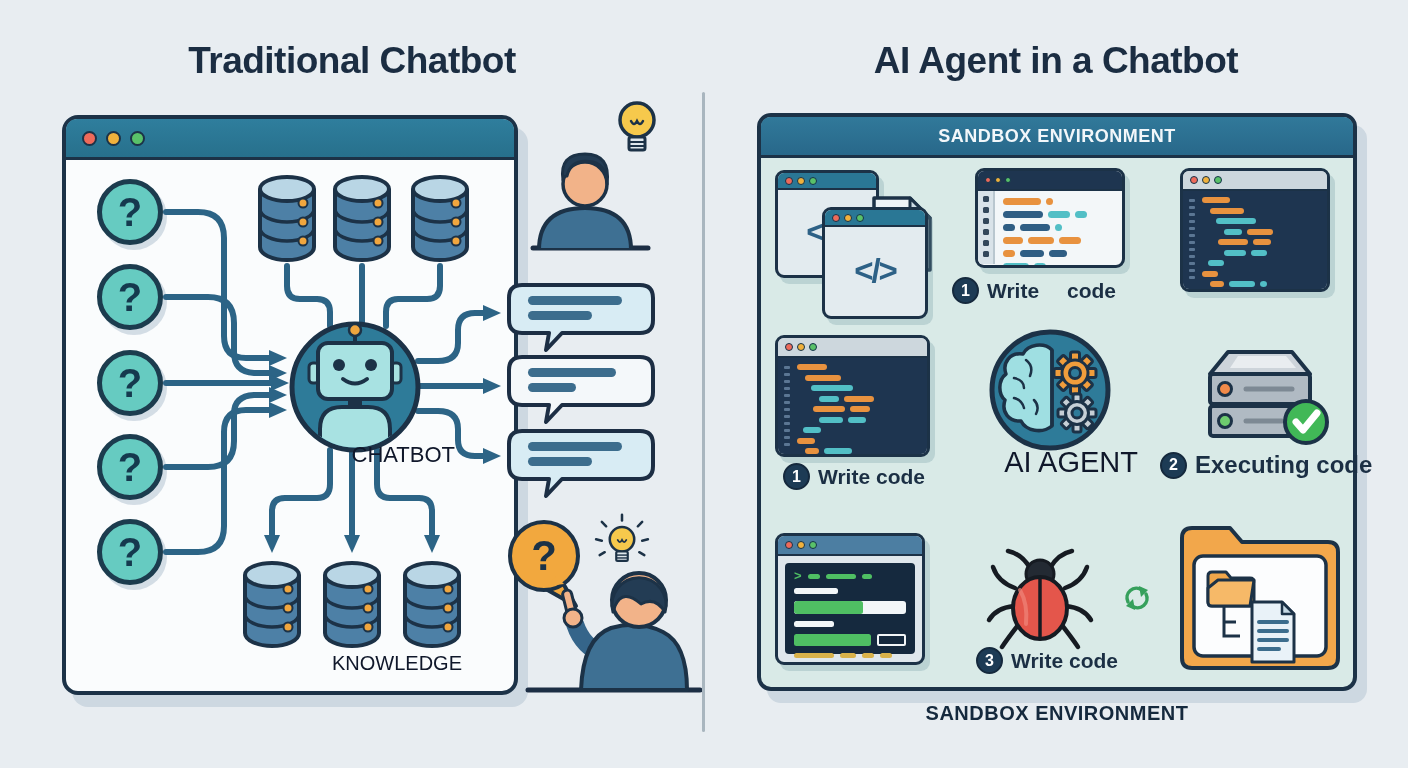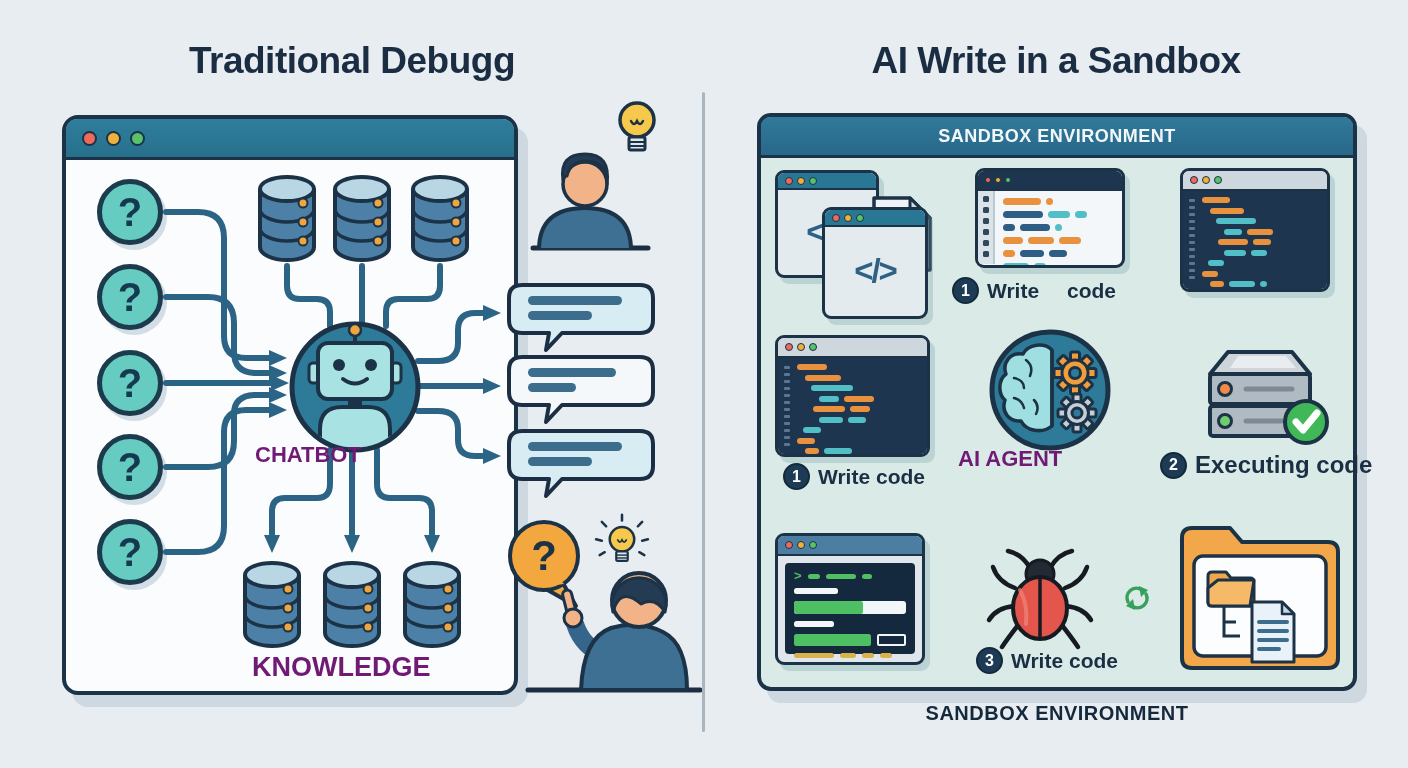--- a/index.html
+++ b/index.html
@@ -12,21 +12,21 @@
            border-radius:16px;box-shadow:10px 12px 0 rgba(110,140,170,.22);box-sizing:border-box;}
   .browser-bar{height:38px;background:linear-gradient(#2f7e9d,#27708c);border-bottom:3px solid #1c3247;
            border-radius:11px 11px 0 0;display:flex;align-items:center;gap:9px;padding-left:16px;}
   .dot{width:15px;height:15px;border-radius:50%;border:2.5px solid #1c3247;box-sizing:border-box;}
   .dot.sm{width:8px;height:8px;border:1.5px solid #14324a;}
   .dot.xs{width:6px;height:6px;border:1px solid #14324a;}
   .red{background:#ee6a5a}.org{background:#f0b13c}.grn{background:#59c169}
   .qcircle{width:66px;height:66px;border-radius:50%;background:#66cbc1;border:5px solid #1c3c4e;
            box-sizing:border-box;display:flex;align-items:center;justify-content:center;
            font-size:40px;font-weight:800;color:#15394e;box-shadow:4px 5px 0 rgba(110,140,170,.28);}
-  .nodelabel{font-weight:700;color:#701a75;text-align:left;}
+  .nodelabel{font-weight:400;color:#0f172a;text-align:right;}
   
   .win{border:3.5px solid #1c3247;border-radius:9px;box-sizing:border-box;
        box-shadow:5px 6px 0 rgba(110,150,160,.28);overflow:hidden;background:#e3ebef;}
   .winbar{display:flex;align-items:center;gap:4px;padding-left:7px;border-bottom:2.5px solid #1c3247;}
   .codewin{width:104px;height:108px;}
   .codewin .winbar{height:15px;background:#2a7795;}
   .codewin .glyph{display:flex;align-items:center;justify-content:center;height:calc(100% - 18px);
                   font-weight:800;font-size:33px;color:#2d6186;letter-spacing:-2px;}
   .edlight{width:150px;height:100px;background:#f3f7f9;}
   .edlight .winbar{height:18px;background:#1e3550;}
@@ -95,21 +95,21 @@
       <g id="bulb">
         <circle cx="0" cy="-8" r="17" fill="#f6c94c" stroke="#1c3247" stroke-width="3.5"></circle>
         <path d="M-6,-7 Q-3,-1 0,-7 Q3,-1 6,-7" fill="none" stroke="#1c3247" stroke-width="2.5" stroke-linecap="round"></path>
         <rect x="-8" y="9" width="16" height="13" rx="2" fill="#dfe7ec" stroke="#1c3247" stroke-width="3"></rect>
         <line x1="-8" y1="14" x2="8" y2="14" stroke="#1c3247" stroke-width="2"></line>
         <line x1="-8" y1="18" x2="8" y2="18" stroke="#1c3247" stroke-width="2"></line>
       </g>
     </defs>
   </svg>
 
-  <div class="abs title" style="left:0;top:40px">Traditional Debugg</div>
+  <div class="abs title" style="left:0;top:40px">Traditional Chatbot</div>
 
   <div class="abs browser">
     <div class="browser-bar">
       <span class="dot red"></span>
       <span class="dot org"></span>
       <span class="dot grn"></span>
     </div>
   </div>
 
   <div class="abs qcircle" style="left:97px;top:179px">
@@ -198,21 +198,21 @@
 
   <svg class="abs" style="left:240px;top:558px" width="64" height="92">
       <use href="#db"></use>
     </svg>
   <svg class="abs" style="left:320px;top:558px" width="64" height="92">
       <use href="#db"></use>
     </svg>
   <svg class="abs" style="left:400px;top:558px" width="64" height="92">
       <use href="#db"></use>
     </svg>
-  <div class="abs nodelabel" style="left:252px;top:652px;width:200px;font-size:27px">KNOWLEDGE</div>
+  <div class="abs nodelabel" style="left:262px;top:652px;width:200px;font-size:20px">KNOWLEDGE</div>
 
   <svg class="abs" style="left:506px;top:282px" width="150" height="72" viewBox="0 0 150 72">
     <path d="M16,3 H134 Q147,3 147,16 V38 Q147,51 134,51 H56 L40,68 L43,51 H16 Q3,51 3,38 V16 Q3,3 16,3 Z" fill="#d8ecf4" stroke="#1c2e44" stroke-width="4" stroke-linejoin="round"></path>
     <rect x="22" y="14" width="94" height="9" rx="4.5" fill="#3c6d8d"></rect>
     <rect x="22" y="29" width="64" height="9" rx="4.5" fill="#3c6d8d"></rect>
   </svg>
   <svg class="abs" style="left:506px;top:354px" width="150" height="72" viewBox="0 0 150 72">
     <path d="M16,3 H134 Q147,3 147,16 V38 Q147,51 134,51 H56 L40,68 L43,51 H16 Q3,51 3,38 V16 Q3,3 16,3 Z" fill="#f4f8fa" stroke="#1c2e44" stroke-width="4" stroke-linejoin="round"></path>
     <rect x="22" y="14" width="88" height="9" rx="4.5" fill="#3c6d8d"></rect>
     <rect x="22" y="29" width="48" height="9" rx="4.5" fill="#3c6d8d"></rect>
@@ -256,21 +256,21 @@
     <path d="M62,95 Q40,88 32,64" stroke="#35658a" stroke-width="18" fill="none" stroke-linecap="round"></path>
     <rect x="22" y="30" width="9" height="28" rx="4.5" fill="#f2b389" stroke="#1c3247" stroke-width="3" transform="rotate(-14 26 44)"></rect>
     <circle cx="30" cy="58" r="9" fill="#f2b389" stroke="#1c3247" stroke-width="3"></circle>
     <path d="M38,130 Q40,78 68,68 Q96,60 120,72 Q144,84 144,130 Z" fill="#3e7093" stroke="#1c3247" stroke-width="4" stroke-linejoin="round"></path>
     <circle cx="96" cy="40" r="27" fill="#f2b389" stroke="#1c3247" stroke-width="4"></circle>
     <path d="M70,52 A27,27 0 1 1 122,52 Q112,36 98,44 Q80,28 72,46 Z" fill="#233c54" stroke="#1c3247" stroke-width="3" stroke-linejoin="round"></path>
   </svg>
 
   <div class="abs divider"></div>
 
-  <div class="abs title" style="left:704px;top:40px">AI Write in a Sandbox</div>
+  <div class="abs title" style="left:704px;top:40px">AI Agent in a Chatbot</div>
 
   <div class="abs sandbox">
     <div class="sandbox-bar">SANDBOX ENVIRONMENT</div>
   </div>
 
   <div class="abs win codewin" style="left:775px;top:170px">
     <div class="winbar">
       <span class="dot sm red"></span>
       <span class="dot sm org"></span>
       <span class="dot sm grn"></span>
@@ -485,21 +485,21 @@
       <g fill="#c6cfd6" stroke="#1c3247" stroke-width="3" stroke-linejoin="round">
         <rect x="-4" y="-19" width="8" height="38" rx="2"></rect>
         <rect x="-4" y="-19" width="8" height="38" rx="2" transform="rotate(45)"></rect>
         <rect x="-4" y="-19" width="8" height="38" rx="2" transform="rotate(90)"></rect>
         <rect x="-4" y="-19" width="8" height="38" rx="2" transform="rotate(135)"></rect>
         <circle r="11.5"></circle>
       </g>
       <circle r="5" fill="#2e7b99" stroke="#1c3247" stroke-width="3"></circle>
     </g>
   </svg>
-  <div class="abs nodelabel" style="left:958px;top:446px;width:180px;font-size:22px">AI AGENT</div>
+  <div class="abs nodelabel" style="left:958px;top:446px;width:180px;font-size:29px">AI AGENT</div>
 
   <svg class="abs" style="left:1208px;top:350px" width="124" height="98" viewBox="0 0 124 98">
     <path d="M20,2 H84 L102,24 H2 Z" fill="#cdd4da" stroke="#1c3247" stroke-width="4" stroke-linejoin="round"></path>
     <path d="M30,6 H78 L88,18 H22 Z" fill="#e9edf0"></path>
     <rect x="2" y="24" width="100" height="30" rx="3" fill="#b0bac3" stroke="#1c3247" stroke-width="4"></rect>
     <circle cx="17" cy="39" r="6.5" fill="#f08a4a" stroke="#1c3247" stroke-width="3"></circle>
     <line x1="38" y1="39" x2="84" y2="39" stroke="#7d8994" stroke-width="5" stroke-linecap="round"></line>
     <rect x="2" y="56" width="100" height="30" rx="3" fill="#b0bac3" stroke="#1c3247" stroke-width="4"></rect>
     <circle cx="17" cy="71" r="6.5" fill="#6ecb6e" stroke="#1c3247" stroke-width="3"></circle>
     <line x1="38" y1="71" x2="74" y2="71" stroke="#7d8994" stroke-width="5" stroke-linecap="round"></line>

